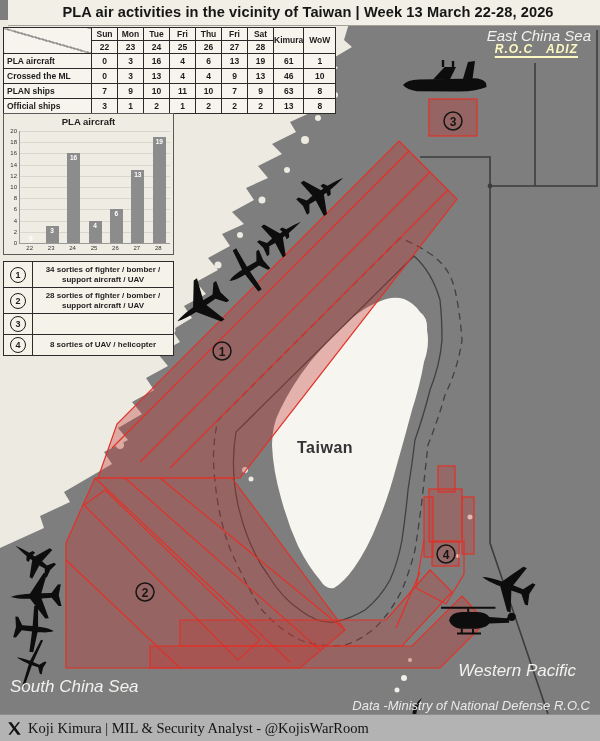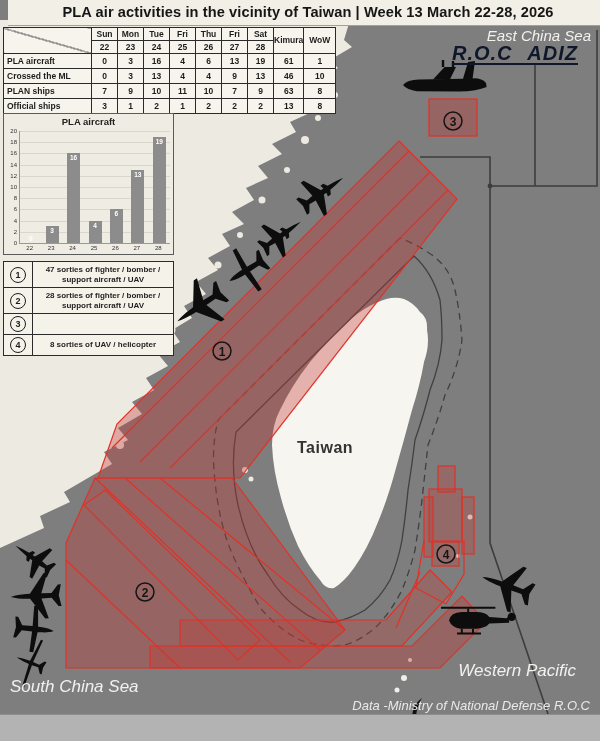--- a/index.html
+++ b/index.html
@@ -21,21 +21,21 @@
     background:#b3b3b3;border-top:1px solid #8d8d8d;z-index:40;
     display:flex;align-items:center;justify-content:space-between;padding:0 7px;
     font-family:"Liberation Serif","DejaVu Serif",serif;font-size:14.5px;color:#141414;
   }
   .footer-side{display:flex;align-items:center;gap:6px;}
   
   #map{position:absolute;top:0;left:0;z-index:1;}
   .sea-label{position:absolute;z-index:20;font-style:italic;color:#f2f1ee;white-space:nowrap;}
   #lbl-ecs{top:27px;right:9px;font-size:15px;}
   #lbl-adiz{
-    top:42px;right:22px;font-size:20px;font-weight:bold;color:#0f172a;
+    top:42px;right:22px;font-size:12px;font-weight:bold;color:#fef9c3;
     text-decoration:underline;text-decoration-thickness:1.5px;text-underline-offset:3px;
     word-spacing:9px;letter-spacing:1px;
   }
   #lbl-wp{top:661px;right:24px;font-size:17px;}
   #lbl-scs{top:677px;left:10px;font-size:17px;}
   #lbl-ds{top:698px;right:10px;font-size:13px;color:#e9e9e9;}
   #lbl-taiwan{top:439px;left:297px;font-size:16px;font-weight:bold;color:#333;font-style:normal;letter-spacing:0.5px;}
   
   #data-table{
     position:absolute;top:27px;left:3px;z-index:30;
@@ -363,21 +363,21 @@
     <div class="xtick" style="left: 104.929px; width: 13px;">26</div>
     <div class="xtick" style="left: 126.357px; width: 13px;">27</div>
     <div class="xtick" style="left: 147.786px; width: 13px;">28</div>
   </div>
 
 <div id="legend-panel">
     <div class="legend-row tall">
       <div class="legend-numcell">
         <span class="numcircle">1</span>
       </div>
-      <div class="legend-text">47 sorties of fighter / bomber / support aircraft / UAV</div>
+      <div class="legend-text">34 sorties of fighter / bomber / support aircraft / UAV</div>
     </div>
     <div class="legend-row tall">
       <div class="legend-numcell">
         <span class="numcircle">2</span>
       </div>
       <div class="legend-text">28 sorties of fighter / bomber / support aircraft / UAV</div>
     </div>
     <div class="legend-row short">
       <div class="legend-numcell">
         <span class="numcircle">3</span>
@@ -385,13 +385,19 @@
     </div>
     <div class="legend-row short">
       <div class="legend-numcell">
         <span class="numcircle">4</span>
       </div>
       <div class="legend-text">8 sorties of UAV / helicopter</div>
     </div>
   </div>
 
 <div id="footer-bar">
+  <div class="footer-side">
+    <svg width="15" height="15" viewBox="0 0 24 24">
+      <path d="M2,2 L9.6,12.4 L2.4,22 H5.6 L11.3,14.5 L16.8,22 H22 L13.8,10.8 L20.8,2 H17.7 L12.1,9 L7.1,2 Z" fill="#111"></path>
+    </svg>
+    <span>Koji Kimura | MIL &amp; Security Analyst - @KojisWarRoom</span>
+  </div>
 </div>
 
 </body></html>

